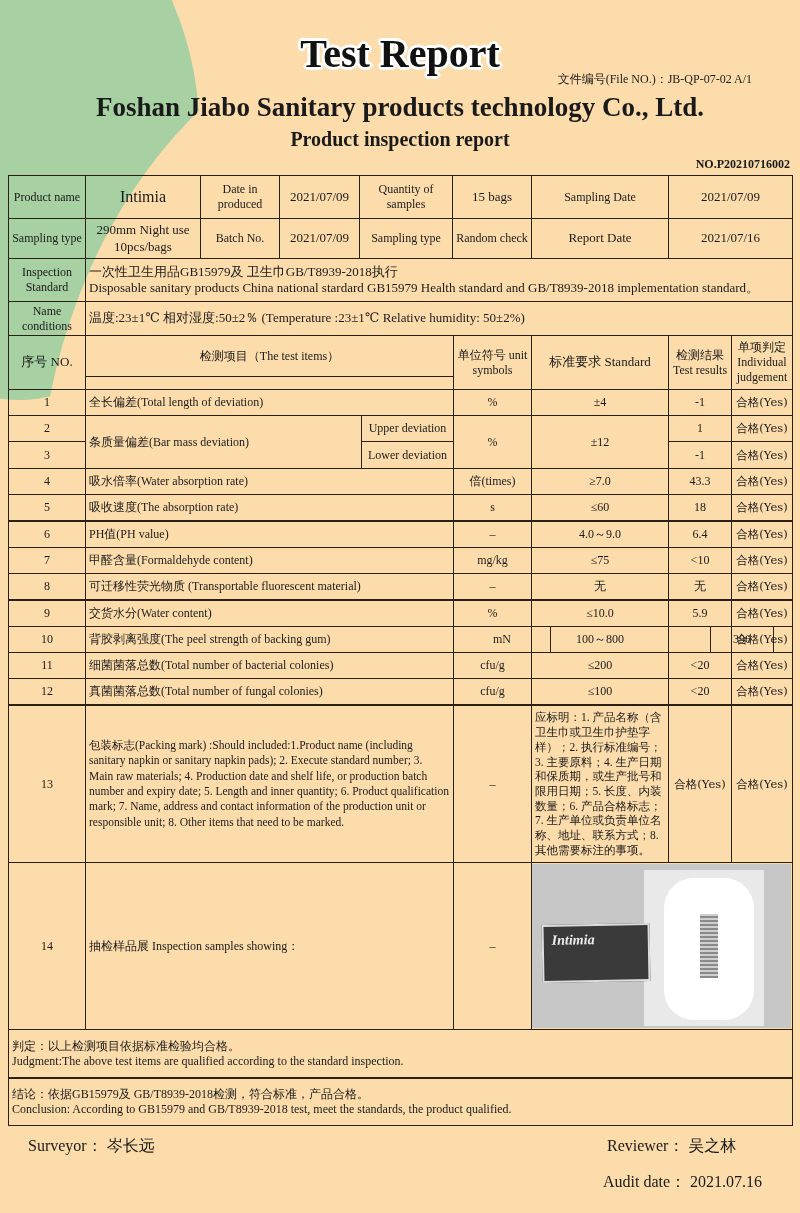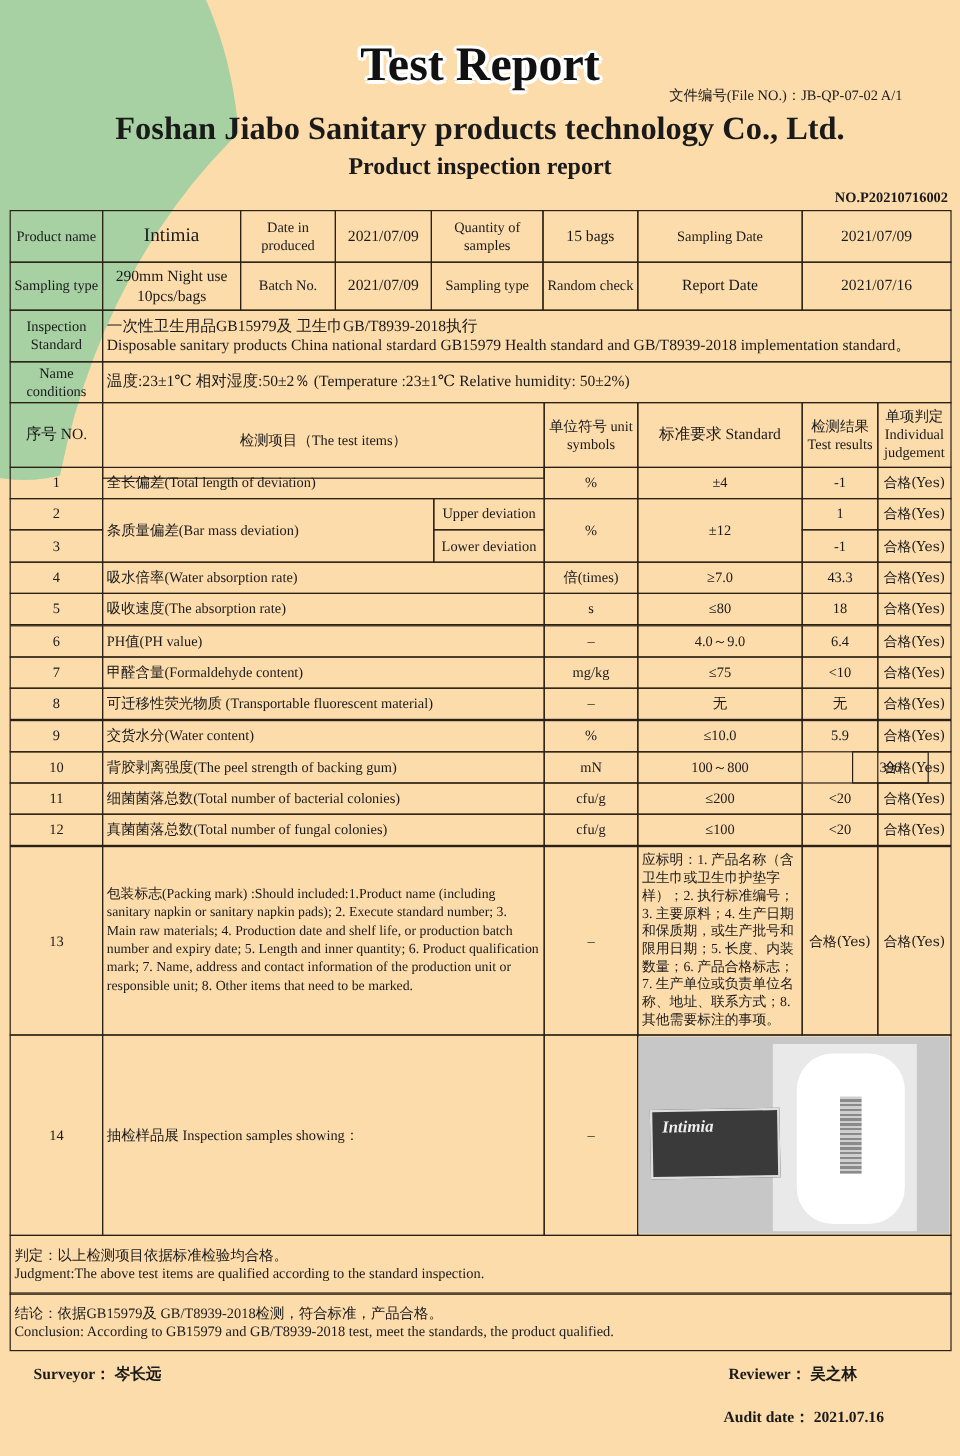--- a/index.html
+++ b/index.html
@@ -26,21 +26,21 @@
   .m { font-size:13px; }
   .yes { font-family:"DejaVu Serif", serif; font-size:11.5px; }
   .photo { position:absolute; left:532px; top:864px; width:259px; height:164px; background:#c7c7c7; overflow:hidden; }
   .pad-pack { position:absolute; left:10px; top:60px; width:108px; height:58px; background:#3a3a3a;
               border:2px solid #ddd; transform:rotate(-1deg); color:#eee; font-style:italic; font-weight:bold;
               font-size:14px; padding:6px 0 0 8px; box-sizing:border-box; }
   .pad-wrap { position:absolute; left:112px; top:6px; width:120px; height:156px; background:#e9e9e9; }
   .pad { position:absolute; left:132px; top:14px; width:90px; height:142px; background:#fff; border-radius:30px; }
   .pad-core { position:absolute; left:168px; top:50px; width:18px; height:64px;
               background:repeating-linear-gradient(0deg,#8a8a8a 0 2px,#cfcfcf 2px 4px); }
-  .foot { position:absolute; font-size:13px;font-weight:bold; }
+  .foot { position:absolute; font-size:16px; }
 </style>
 </head>
 <body>
 
 <div class="corner"></div>
 <div class="corner-mask"></div>
 
 <div class="title">Test Report</div>
 <div class="fileno">文件编号(File NO.)：JB-QP-07-02  A/1</div>
 <div class="company">Foshan Jiabo Sanitary products technology Co., Ltd.</div>
@@ -70,21 +70,21 @@
   <div class="c" style="left:8px;top:258px;width:78px;height:44px">Inspection Standard</div>
   <div class="c l m" style="left:85px;top:258px;width:708px;height:44px;flex-direction:column;align-items:flex-start;justify-content:center">
     <span>一次性卫生用品GB15979及 卫生巾GB/T8939-2018执行</span>
     <span>Disposable sanitary products China national stardard GB15979  Health standard and GB/T8939-2018 implementation standard。</span>
   </div>
 
   <div class="c" style="left:8px;top:301px;width:78px;height:35px">Name conditions</div>
   <div class="c l m" style="left:85px;top:301px;width:708px;height:35px">温度:23±1℃  相对湿度:50±2％  (Temperature :23±1℃  Relative humidity: 50±2%)</div>
 
   <div class="c m" style="left:8px;top:335px;width:78px;height:55px">序号 NO.</div>
-  <div class="c" style="left:85px;top:335px;width:369px;height:64px">检测项目（The test items）</div>
+  <div class="c" style="left:85px;top:335px;width:369px;height:42px">检测项目（The test items）</div>
   <div class="c" style="left:453px;top:335px;width:79px;height:55px">单位符号 unit symbols</div>
   <div class="c m" style="left:531px;top:335px;width:138px;height:55px">标准要求 Standard</div>
   <div class="c" style="left:668px;top:335px;width:64px;height:55px">检测结果 Test results</div>
   <div class="c" style="left:731px;top:335px;width:62px;height:55px">单项判定 Individual judgement</div>
 
   <div class="c" style="left:8px;top:389px;width:78px;height:27px">1</div>
   <div class="c l" style="left:85px;top:389px;width:369px;height:27px">全长偏差(Total length of deviation)</div>
   <div class="c" style="left:453px;top:389px;width:79px;height:27px">%</div>
   <div class="c" style="left:531px;top:389px;width:138px;height:27px">±4</div>
   <div class="c" style="left:668px;top:389px;width:64px;height:27px">-1</div>
@@ -105,21 +105,21 @@
   <div id="std-rows">
       <div class="c " style="left: 8px; top: 468px; width: 78px; height: 27px;">4</div>
       <div class="c l" style="left: 85px; top: 468px; width: 369px; height: 27px;">吸水倍率(Water absorption rate)</div>
       <div class="c " style="left: 453px; top: 468px; width: 79px; height: 27px;">倍(times)</div>
       <div class="c " style="left: 531px; top: 468px; width: 138px; height: 27px;">≥7.0</div>
       <div class="c " style="left: 668px; top: 468px; width: 64px; height: 27px;">43.3</div>
       <div class="c yes" style="left: 731px; top: 468px; width: 62px; height: 27px;">合格(Yes)</div>
       <div class="c " style="left: 8px; top: 494px; width: 78px; height: 27px;">5</div>
       <div class="c l" style="left: 85px; top: 494px; width: 369px; height: 27px;">吸收速度(The absorption rate)</div>
       <div class="c " style="left: 453px; top: 494px; width: 79px; height: 27px;">s</div>
-      <div class="c " style="left: 531px; top: 494px; width: 138px; height: 27px;">≤80</div>
+      <div class="c " style="left: 531px; top: 494px; width: 138px; height: 27px;">≤60</div>
       <div class="c " style="left: 668px; top: 494px; width: 64px; height: 27px;">18</div>
       <div class="c yes" style="left: 731px; top: 494px; width: 62px; height: 27px;">合格(Yes)</div>
       <div class="c " style="left: 8px; top: 521px; width: 78px; height: 27px;">6</div>
       <div class="c l" style="left: 85px; top: 521px; width: 369px; height: 27px;">PH值(PH value)</div>
       <div class="c " style="left: 453px; top: 521px; width: 79px; height: 27px;">–</div>
       <div class="c " style="left: 531px; top: 521px; width: 138px; height: 27px;">4.0～9.0</div>
       <div class="c " style="left: 668px; top: 521px; width: 64px; height: 27px;">6.4</div>
       <div class="c yes" style="left: 731px; top: 521px; width: 62px; height: 27px;">合格(Yes)</div>
       <div class="c " style="left: 8px; top: 547px; width: 78px; height: 27px;">7</div>
       <div class="c l" style="left: 85px; top: 547px; width: 369px; height: 27px;">甲醛含量(Formaldehyde content)</div>
@@ -134,21 +134,21 @@
       <div class="c " style="left: 668px; top: 573px; width: 64px; height: 27px;">无</div>
       <div class="c yes" style="left: 731px; top: 573px; width: 62px; height: 27px;">合格(Yes)</div>
       <div class="c " style="left: 8px; top: 600px; width: 78px; height: 27px;">9</div>
       <div class="c l" style="left: 85px; top: 600px; width: 369px; height: 27px;">交货水分(Water content)</div>
       <div class="c " style="left: 453px; top: 600px; width: 79px; height: 27px;">%</div>
       <div class="c " style="left: 531px; top: 600px; width: 138px; height: 27px;">≤10.0</div>
       <div class="c " style="left: 668px; top: 600px; width: 64px; height: 27px;">5.9</div>
       <div class="c yes" style="left: 731px; top: 600px; width: 62px; height: 27px;">合格(Yes)</div>
       <div class="c " style="left: 8px; top: 626px; width: 78px; height: 27px;">10</div>
       <div class="c l" style="left: 85px; top: 626px; width: 369px; height: 27px;">背胶剥离强度(The peel strength of backing gum)</div>
-      <div class="c " style="left: 453px; top: 626px; width: 79px; height: 27px;">mN</div>
+      <div class="c " style="left: 453px; top: 626px; width: 98px; height: 27px;">mN</div>
       <div class="c " style="left: 531px; top: 626px; width: 138px; height: 27px;">100～800</div>
       <div class="c " style="left: 668px; top: 626px; width: 64px; height: 27px; margin-left: 42px;">396</div>
       <div class="c yes" style="left: 731px; top: 626px; width: 62px; height: 27px;">合格(Yes)</div>
       <div class="c " style="left: 8px; top: 652px; width: 78px; height: 27px;">11</div>
       <div class="c l" style="left: 85px; top: 652px; width: 369px; height: 27px;">细菌菌落总数(Total number of bacterial colonies)</div>
       <div class="c " style="left: 453px; top: 652px; width: 79px; height: 27px;">cfu/g</div>
       <div class="c " style="left: 531px; top: 652px; width: 138px; height: 27px;">≤200</div>
       <div class="c " style="left: 668px; top: 652px; width: 64px; height: 27px;">&lt;20</div>
       <div class="c yes" style="left: 731px; top: 652px; width: 62px; height: 27px;">合格(Yes)</div>
       <div class="c " style="left: 8px; top: 678px; width: 78px; height: 27px;">12</div>

